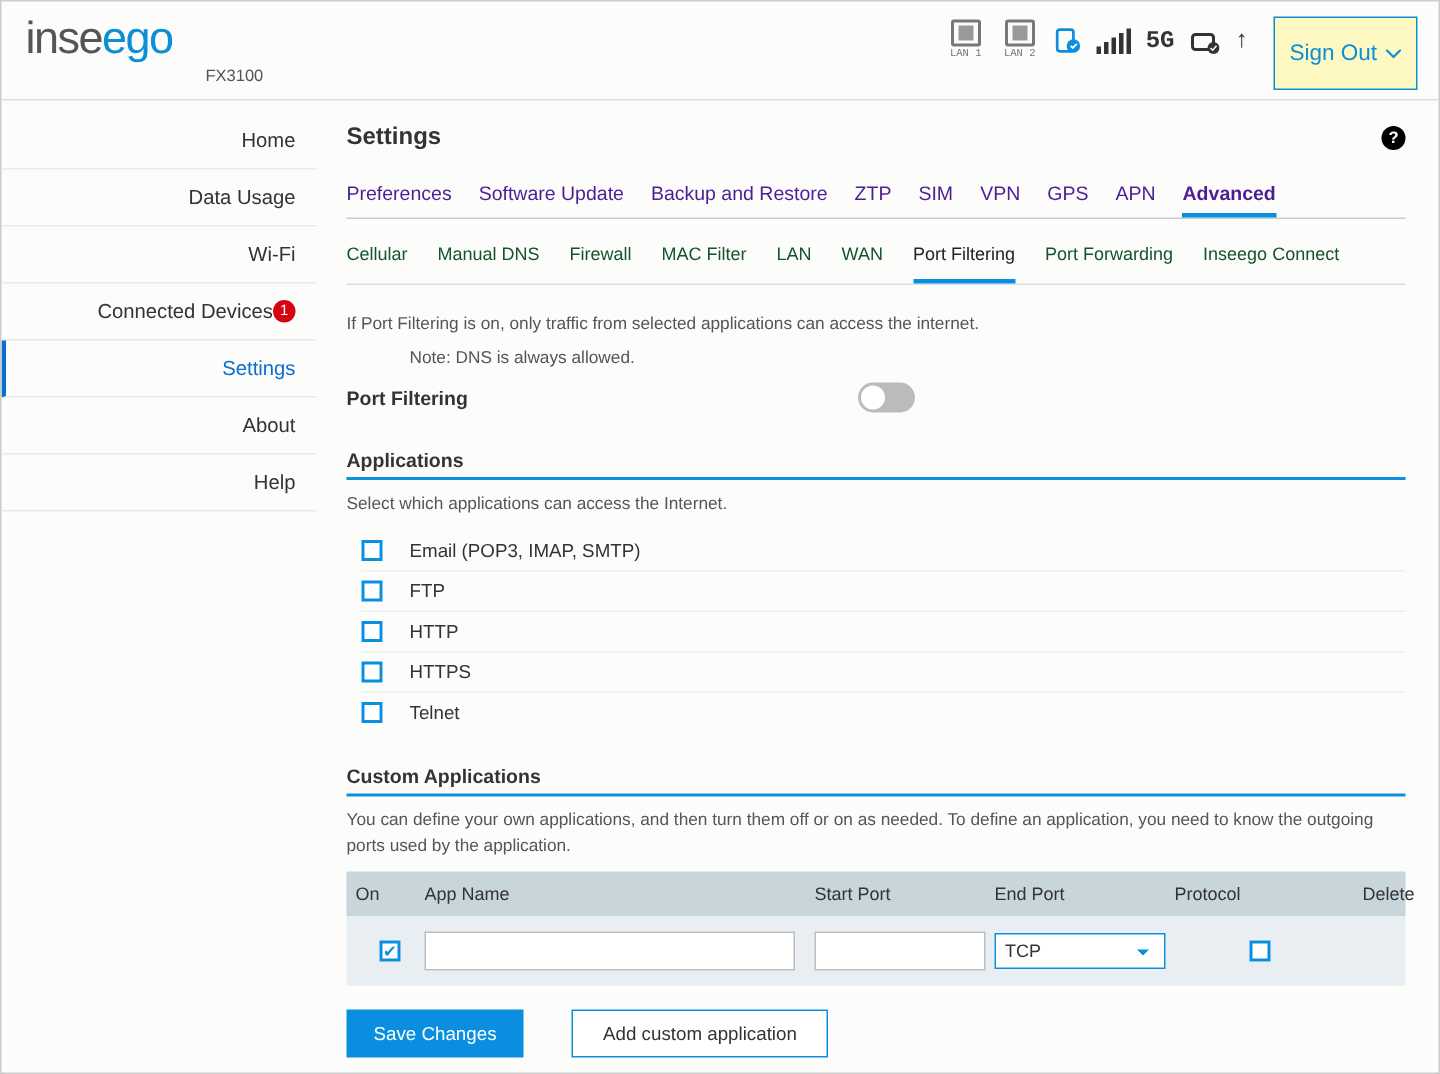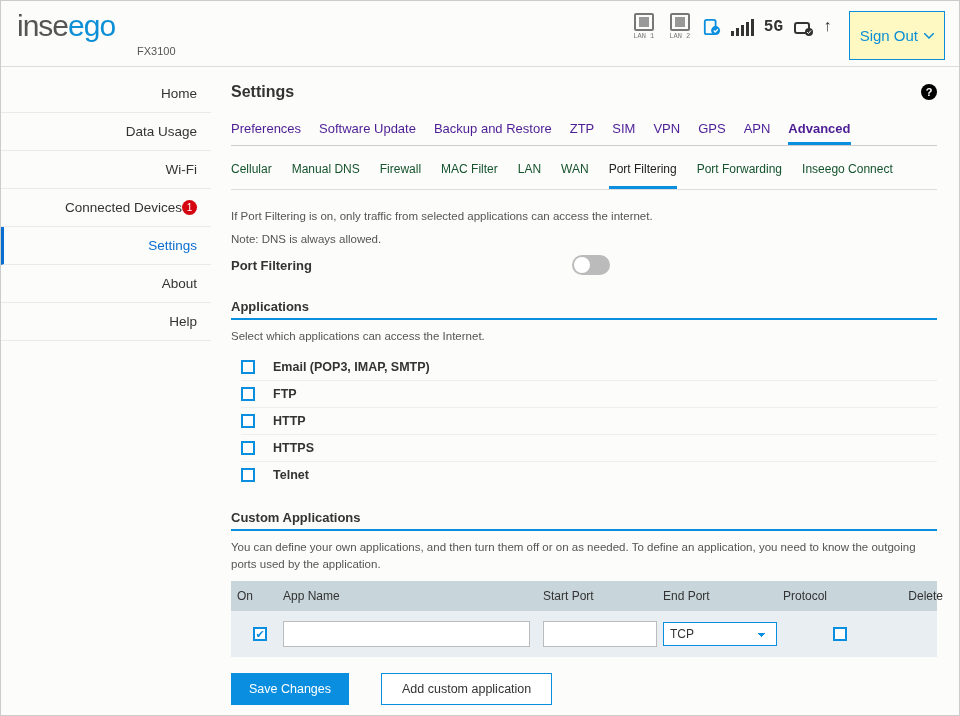--- a/index.html
+++ b/index.html
@@ -40,26 +40,26 @@
   
   .tabs { display:flex; gap: 18px; border-bottom: 1px solid #ccc; margin-bottom: 10px; }
   .tab { font-size: 13px; padding: 6px 0; cursor:pointer; color:#4c1d95; }
   .tab.active { border-bottom: 3px solid #0a8fe0; font-weight: 600; }
   .subtabs { display:flex; gap: 20px; border-bottom: 1px solid #ddd; margin-bottom: 18px; }
   .subtab { font-size: 12px; padding: 6px 0 10px 0; cursor:pointer; color:#14532d; }
   .subtab.active { border-bottom: 3px solid #0a8fe0; color:#222; }
   
   .section-title { font-size: 13px; font-weight: bold; border-bottom: 2px solid #0a8fe0; padding-bottom: 4px; margin-bottom: 8px; }
   .hint { font-size: 11.5px; color:#555; margin-bottom: 8px; line-height:1.5; }
-  .note { font-size: 11.5px; color:#555; margin-bottom: 10px; }
+  .note { font-size: 11.5px; color:#555; margin-bottom: 10px; margin-left: 42px; }
   .toggle-row { display:flex; align-items:center; gap: 260px; margin-bottom: 24px; }
   .toggle-label { font-size: 13px; font-weight: bold; }
   .toggle { width: 38px; height: 20px; background: #bbb; border-radius: 10px; position:relative; cursor:pointer; }
   .toggle .knob { position:absolute; left:2px; top:2px; width:16px; height:16px; background:#fff; border-radius:50%; }
-  .app-list { margin: 6px 0 22px 10px; font-weight: bold; }
+  .app-list { margin: 6px 0 22px 10px; }
   .app-row { display:flex; align-items:center; gap: 18px; padding: 6px 0; }
   .app-row + .app-row { border-top: 1px solid #eee; }
   .chk { width: 14px; height: 14px; border: 2px solid #0a8fe0; background:#fff; cursor:pointer; display:flex; align-items:center; justify-content:center; }
   .chk.checked::after { content:'✔'; color:#0a8fe0; font-size:11px; }
   .app-name { font-size: 12.5px; color:#333; }
   
   .cust-head { display:grid; grid-template-columns: 46px 260px 120px 120px 114px 46px; background:#c8d5da; padding: 8px 6px; font-size: 12px; color:#333; }
   .cust-row { display:grid; grid-template-columns: 46px 260px 120px 120px 114px 46px; padding: 10px 6px; background:#e8eef1; align-items:center; }
   .cust-row input[type=text] { width: 95%; padding: 5px 6px; font-size: 12px; border:1px solid #bbb; background:#fff; }
   .cust-row select { width: 95%; padding: 4px 6px; font-size: 12px; border:1px solid #0a8fe0; background:#fff; color:#333; appearance:none; background-image: linear-gradient(45deg, transparent 50%, #0a8fe0 50%), linear-gradient(135deg, #0a8fe0 50%, transparent 50%); background-position: calc(100% - 14px) 10px, calc(100% - 10px) 10px; background-size: 4px 4px, 4px 4px; background-repeat:no-repeat; }

